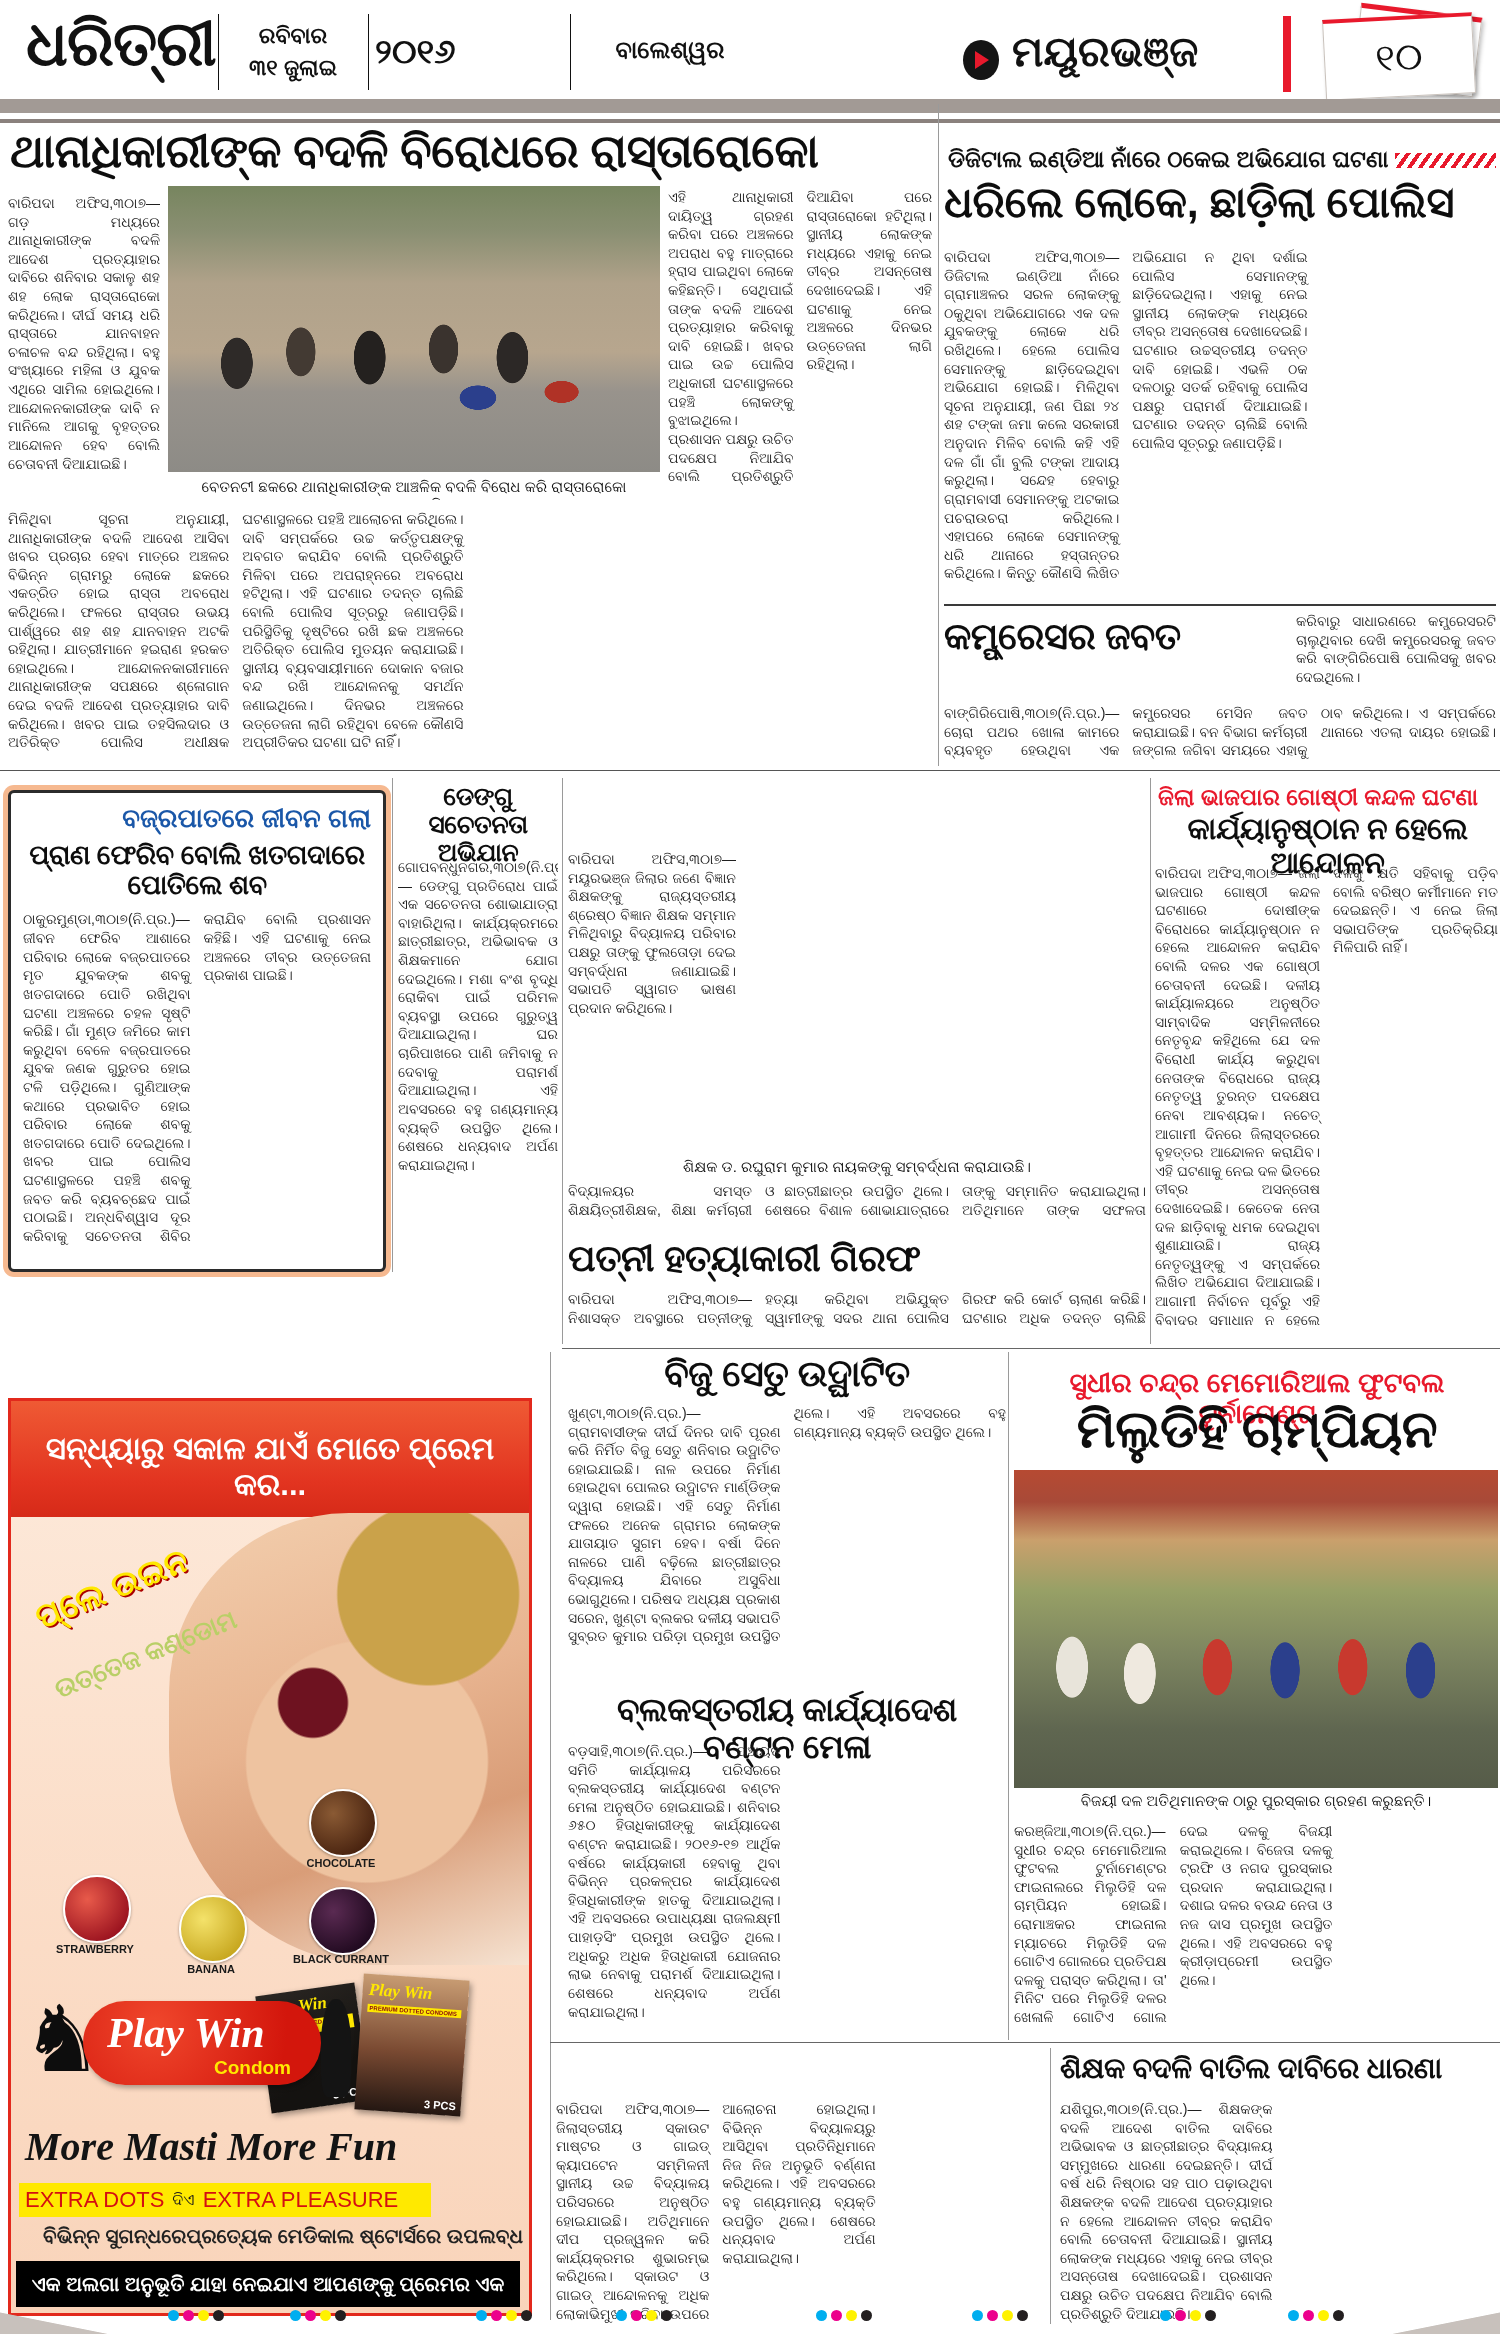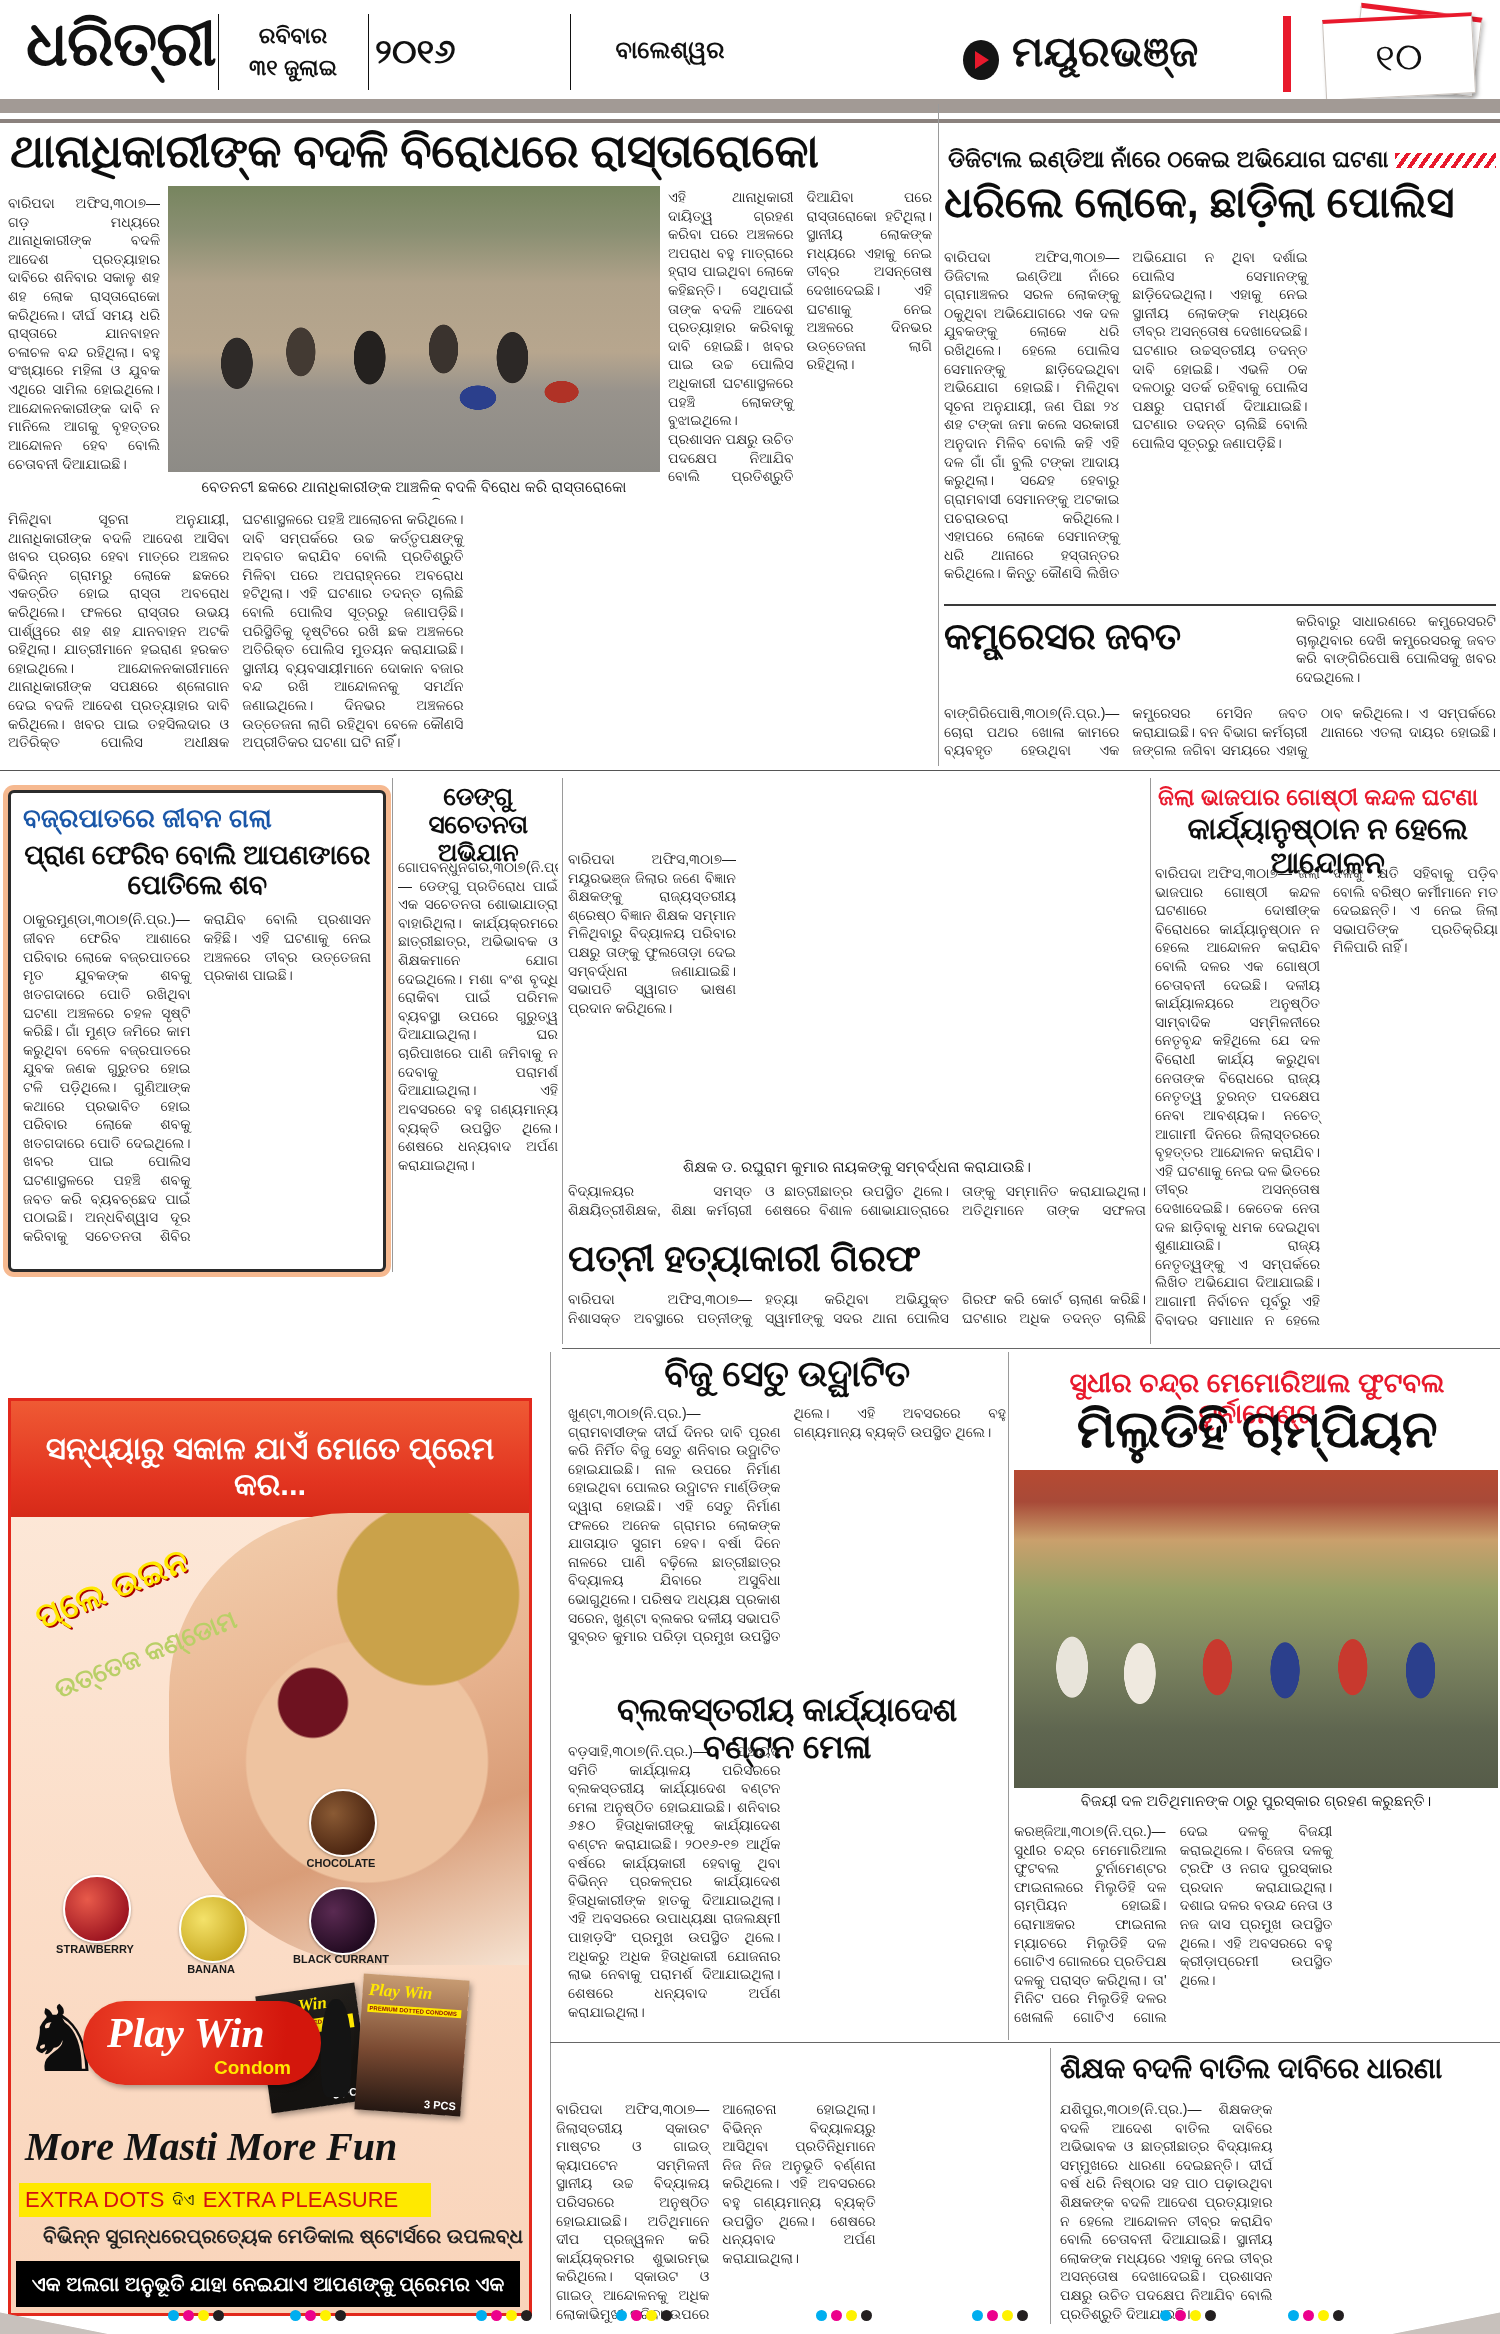--- a/index.html
+++ b/index.html
@@ -128,22 +128,22 @@
   <div class="abs body-text" style="left:944px;top:248px;width:552px;height:350px;column-count:3;">ବାରିପଦା ଅଫିସ,୩୦ା୭— ଡିଜିଟାଲ ଇଣ୍ଡିଆ ନାଁରେ ଗ୍ରାମାଞ୍ଚଳର ସରଳ ଲୋକଙ୍କୁ ଠକୁଥିବା ଅଭିଯୋଗରେ ଏକ ଦଳ ଯୁବକଙ୍କୁ ଲୋକେ ଧରି ରଖିଥିଲେ। ହେଲେ ପୋଲିସ ସେମାନଙ୍କୁ ଛାଡ଼ିଦେଇଥିବା ଅଭିଯୋଗ ହୋଇଛି। ମିଳିଥିବା ସୂଚନା ଅନୁଯାୟୀ, ଜଣ ପିଛା ୨୪ ଶହ ଟଙ୍କା ଜମା କଲେ ସରକାରୀ ଅନୁଦାନ ମିଳିବ ବୋଲି କହି ଏହି ଦଳ ଗାଁ ଗାଁ ବୁଲି ଟଙ୍କା ଆଦାୟ କରୁଥିଲା। ସନ୍ଦେହ ହେବାରୁ ଗ୍ରାମବାସୀ ସେମାନଙ୍କୁ ଅଟକାଇ ପଚରାଉଚରା କରିଥିଲେ। ଏହାପରେ ଲୋକେ ସେମାନଙ୍କୁ ଧରି ଥାନାରେ ହସ୍ତାନ୍ତର କରିଥିଲେ। କିନ୍ତୁ କୌଣସି ଲିଖିତ ଅଭିଯୋଗ ନ ଥିବା ଦର୍ଶାଇ ପୋଲିସ ସେମାନଙ୍କୁ ଛାଡ଼ିଦେଇଥିଲା। ଏହାକୁ ନେଇ ସ୍ଥାନୀୟ ଲୋକଙ୍କ ମଧ୍ୟରେ ତୀବ୍ର ଅସନ୍ତୋଷ ଦେଖାଦେଇଛି। ଘଟଣାର ଉଚ୍ଚସ୍ତରୀୟ ତଦନ୍ତ ଦାବି ହୋଇଛି। ଏଭଳି ଠକ ଦଳଠାରୁ ସତର୍କ ରହିବାକୁ ପୋଲିସ ପକ୍ଷରୁ ପରାମର୍ଶ ଦିଆଯାଇଛି। ଘଟଣାର ତଦନ୍ତ ଚାଲିଛି ବୋଲି ପୋଲିସ ସୂତ୍ରରୁ ଜଣାପଡ଼ିଛି।</div>
   <div class="hrule" style="left:944px;top:604px;width:552px;"></div>
 
   <div class="abs hl" style="left:944px;top:616px;width:340px;font-size:37px;">କମ୍ପ୍ରେସର ଜବତ</div>
   <div class="abs body-text" style="left:1296px;top:612px;width:200px;height:88px;column-count:1;">କରିବାରୁ ସାଧାରଣରେ କମ୍ପ୍ରେସରଟି ଚାଲୁଥିବାର ଦେଖି କମ୍ପ୍ରେସରକୁ ଜବତ କରି ବାଙ୍ଗିରିପୋଷି ପୋଲିସକୁ ଖବର ଦେଇଥିଲେ।</div>
   <div class="abs body-text" style="left:944px;top:704px;width:552px;height:60px;column-count:3;">ବାଙ୍ଗିରିପୋଷି,୩୦ା୭(ନି.ପ୍ର.)— ଚୋରା ପଥର ଖୋଳା କାମରେ ବ୍ୟବହୃତ ହେଉଥିବା ଏକ କମ୍ପ୍ରେସର ମେସିନ ଜବତ କରାଯାଇଛି। ବନ ବିଭାଗ କର୍ମଚାରୀ ଜଙ୍ଗଲ ଜଗିବା ସମୟରେ ଏହାକୁ ଠାବ କରିଥିଲେ। ଏ ସମ୍ପର୍କରେ ଥାନାରେ ଏତଲା ଦାୟର ହୋଇଛି। ଘଟଣାର ତଦନ୍ତ ଚାଲିଛି ବୋଲି ପୋଲିସ ସୂତ୍ରରୁ ଜଣାପଡ଼ିଛି।</div>
 
   <div class="hrule" style="left:0px;top:770px;width:1500px;height:1px;background:#555;"></div>
 
   <div class="lightbox">
-    <div class="kicker-blue" style="font-size:26px;text-align:left;">ବଜ୍ରପାତରେ ଜୀବନ ଗଲା</div>
-    <div class="hl" style="font-size:27px;text-align:center;margin-top:6px;">ପ୍ରାଣ ଫେରିବ ବୋଲି ଆପଣଙାରେ ପୋତିଲେ ଶବ</div>
+    <div class="kicker-blue" style="font-size:26px;text-align:right;">ବଜ୍ରପାତରେ ଜୀବନ ଗଲା</div>
+    <div class="hl" style="font-size:27px;text-align:center;margin-top:6px;">ପ୍ରାଣ ଫେରିବ ବୋଲି ଖତଗଦାରେ ପୋତିଲେ ଶବ</div>
     <div class="body-text" style="height:350px;margin-top:10px;column-count:2;">ଠାକୁରମୁଣ୍ଡା,୩୦ା୭(ନି.ପ୍ର.)— ଜୀବନ ଫେରିବ ଆଶାରେ ପରିବାର ଲୋକେ ବଜ୍ରପାତରେ ମୃତ ଯୁବକଙ୍କ ଶବକୁ ଖତଗଦାରେ ପୋତି ରଖିଥିବା ଘଟଣା ଅଞ୍ଚଳରେ ଚହଳ ସୃଷ୍ଟି କରିଛି। ଗାଁ ମୁଣ୍ଡ ଜମିରେ କାମ କରୁଥିବା ବେଳେ ବଜ୍ରପାତରେ ଯୁବକ ଜଣକ ଗୁରୁତର ହୋଇ ଟଳି ପଡ଼ିଥିଲେ। ଗୁଣିଆଙ୍କ କଥାରେ ପ୍ରଭାବିତ ହୋଇ ପରିବାର ଲୋକେ ଶବକୁ ଖତଗଦାରେ ପୋତି ଦେଇଥିଲେ। ଖବର ପାଇ ପୋଲିସ ଘଟଣାସ୍ଥଳରେ ପହଞ୍ଚି ଶବକୁ ଜବତ କରି ବ୍ୟବଚ୍ଛେଦ ପାଇଁ ପଠାଇଛି। ଅନ୍ଧବିଶ୍ୱାସ ଦୂର କରିବାକୁ ସଚେତନତା ଶିବିର କରାଯିବ ବୋଲି ପ୍ରଶାସନ କହିଛି। ଏହି ଘଟଣାକୁ ନେଇ ଅଞ୍ଚଳରେ ତୀବ୍ର ଉତ୍ତେଜନା ପ୍ରକାଶ ପାଇଛି।</div>
   </div>
 
   <div class="vrule" style="left:392px;top:778px;height:494px;"></div>
   <div class="abs hl" style="left:398px;top:782px;width:160px;font-size:25px;text-align:center;">ଡେଙ୍ଗୁ ସଚେତନତା ଅଭିଯାନ</div>
   <div class="abs body-text" style="left:398px;top:858px;width:160px;height:412px;column-count:1;">ଗୋପବନ୍ଧୁନଗର,୩୦ା୭(ନି.ପ୍ର.)— ଡେଙ୍ଗୁ ପ୍ରତିରୋଧ ପାଇଁ ଏକ ସଚେତନତା ଶୋଭାଯାତ୍ରା ବାହାରିଥିଲା। କାର୍ଯ୍ୟକ୍ରମରେ ଛାତ୍ରୀଛାତ୍ର, ଅଭିଭାବକ ଓ ଶିକ୍ଷକମାନେ ଯୋଗ ଦେଇଥିଲେ। ମଶା ବଂଶ ବୃଦ୍ଧି ରୋକିବା ପାଇଁ ପରିମଳ ବ୍ୟବସ୍ଥା ଉପରେ ଗୁରୁତ୍ୱ ଦିଆଯାଇଥିଲା। ଘର ଚାରିପାଖରେ ପାଣି ଜମିବାକୁ ନ ଦେବାକୁ ପରାମର୍ଶ ଦିଆଯାଇଥିଲା। ଏହି ଅବସରରେ ବହୁ ଗଣ୍ୟମାନ୍ୟ ବ୍ୟକ୍ତି ଉପସ୍ଥିତ ଥିଲେ। ଶେଷରେ ଧନ୍ୟବାଦ ଅର୍ପଣ କରାଯାଇଥିଲା।</div>
   <div class="vrule" style="left:562px;top:778px;height:566px;"></div>
 
   <div class="abs body-text" style="left:568px;top:850px;width:168px;height:306px;column-count:1;">ବାରିପଦା ଅଫିସ,୩୦ା୭— ମୟୂରଭଞ୍ଜ ଜିଲାର ଜଣେ ବିଜ୍ଞାନ ଶିକ୍ଷକଙ୍କୁ ରାଜ୍ୟସ୍ତରୀୟ ଶ୍ରେଷ୍ଠ ବିଜ୍ଞାନ ଶିକ୍ଷକ ସମ୍ମାନ ମିଳିଥିବାରୁ ବିଦ୍ୟାଳୟ ପରିବାର ପକ୍ଷରୁ ତାଙ୍କୁ ଫୁଲତୋଡ଼ା ଦେଇ ସମ୍ବର୍ଦ୍ଧନା ଜଣାଯାଇଛି। ସଭାପତି ସ୍ୱାଗତ ଭାଷଣ ପ୍ରଦାନ କରିଥିଲେ।</div>
   <div class="photo" style="left:742px;top:842px;width:404px;height:310px;background:

